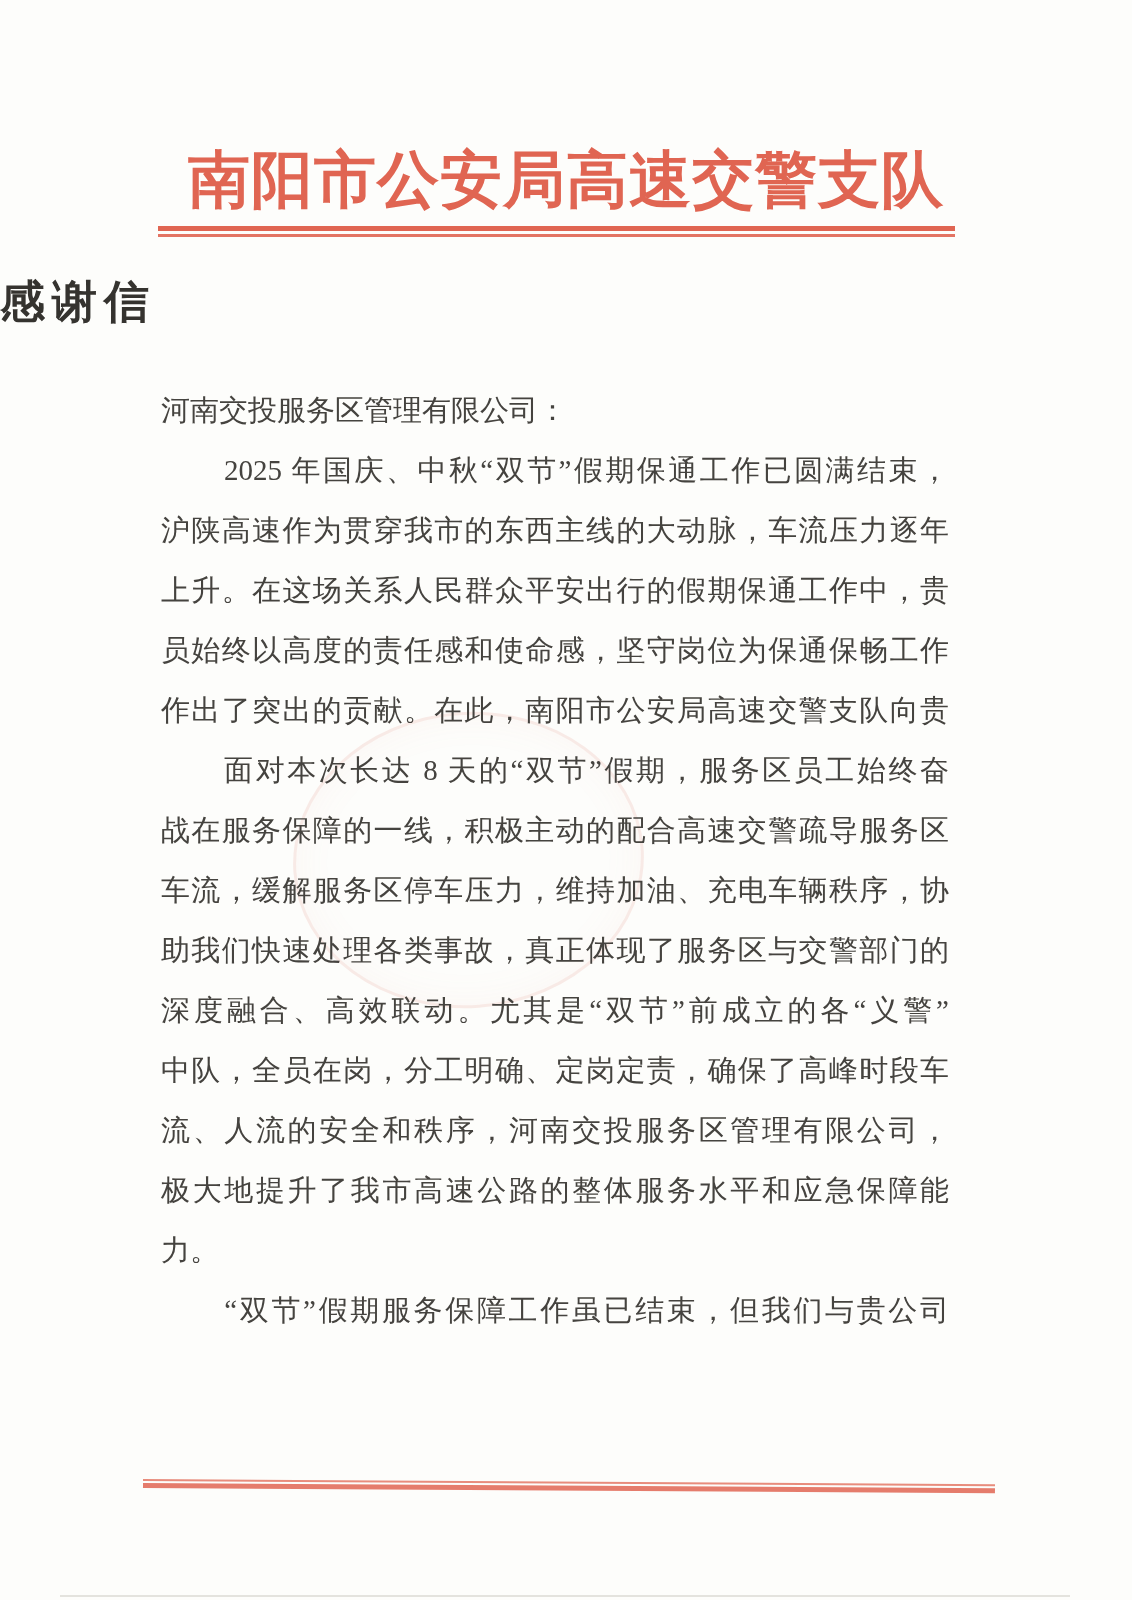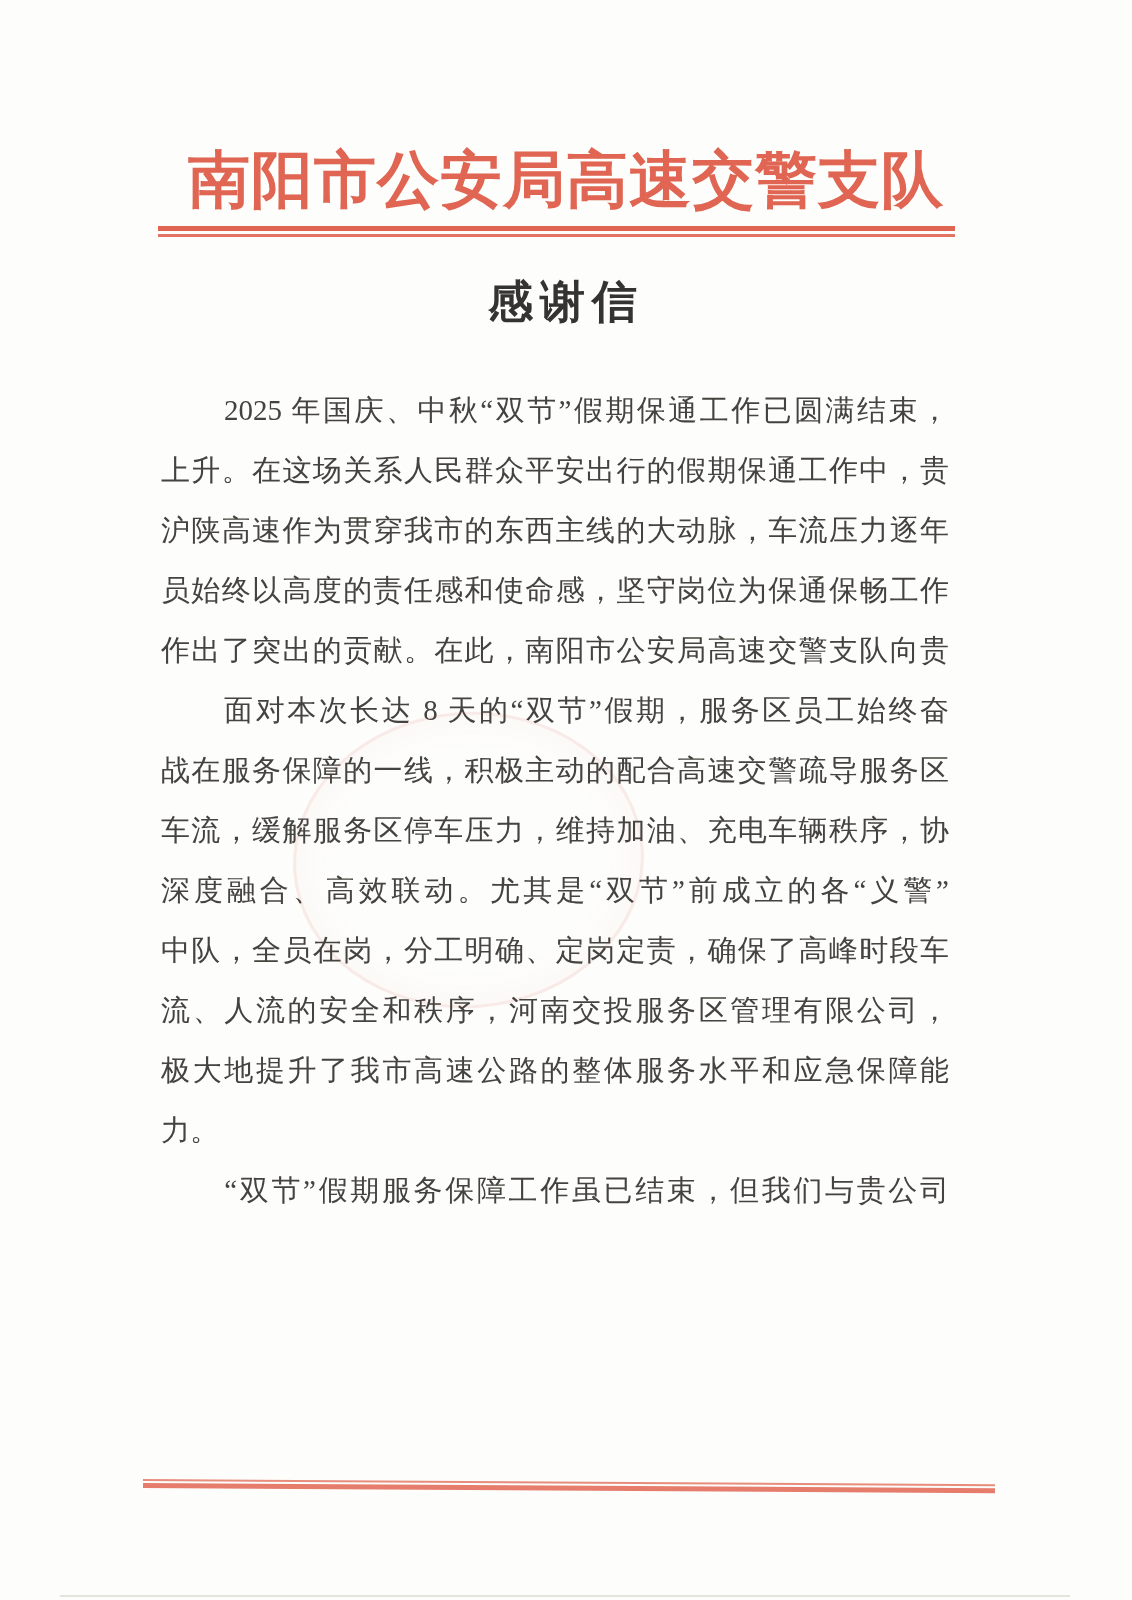--- a/index.html
+++ b/index.html
@@ -50,21 +50,21 @@
     height: 3px;
     background: var(--accent, #e06552);
     opacity: 0.9;
   }
   
   .letter-title {
     position: absolute;
     top: 272px;
     left: 0;
     width: 100%;
-    text-align: center;
+    text-align: left;
     font-size: 45px;
     font-weight: bold;
     letter-spacing: 7px;
     color: var(--title-text, #35332f);
     white-space: nowrap;
   }
   
   .letter-body {
     position: absolute;
     top: 380px;
@@ -139,28 +139,30 @@
     <div class="rule-thick"></div>
     <div class="rule-gap"></div>
     <div class="rule-thin"></div>
   </div>
 
   <div class="letter-title">感谢信</div>
 
   <div class="stamp-bleed"></div>
 
   <div class="letter-body">
+      <div class="body-line">河南交投服务区管理有限公司：</div>
       <div class="body-line justify">　　2025 年国庆、中秋“双节”假期保通工作已圆满结束，</div>
+      <div class="body-line justify">沪陕高速作为贯穿我市的东西主线的大动脉，车流压力逐年</div>
       <div class="body-line justify">上升。在这场关系人民群众平安出行的假期保通工作中，贵</div>
-      <div class="body-line justify">沪陕高速作为贯穿我市的东西主线的大动脉，车流压力逐年</div>
       <div class="body-line justify">员始终以高度的责任感和使命感，坚守岗位为保通保畅工作</div>
       <div class="body-line justify">作出了突出的贡献。在此，南阳市公安局高速交警支队向贵</div>
       <div class="body-line justify">　　面对本次长达 8 天的“双节”假期，服务区员工始终奋</div>
       <div class="body-line justify">战在服务保障的一线，积极主动的配合高速交警疏导服务区</div>
       <div class="body-line justify">车流，缓解服务区停车压力，维持加油、充电车辆秩序，协</div>
+      <div class="body-line justify">助我们快速处理各类事故，真正体现了服务区与交警部门的</div>
       <div class="body-line justify">深度融合、高效联动。尤其是“双节”前成立的各“义警”</div>
       <div class="body-line justify">中队，全员在岗，分工明确、定岗定责，确保了高峰时段车</div>
       <div class="body-line justify">流、人流的安全和秩序，河南交投服务区管理有限公司，</div>
       <div class="body-line justify">极大地提升了我市高速公路的整体服务水平和应急保障能</div>
       <div class="body-line">力。</div>
       <div class="body-line justify">　　“双节”假期服务保障工作虽已结束，但我们与贵公司</div>
     </div>
 
   <div class="divider-bottom">
     <div class="rule-thin"></div>

